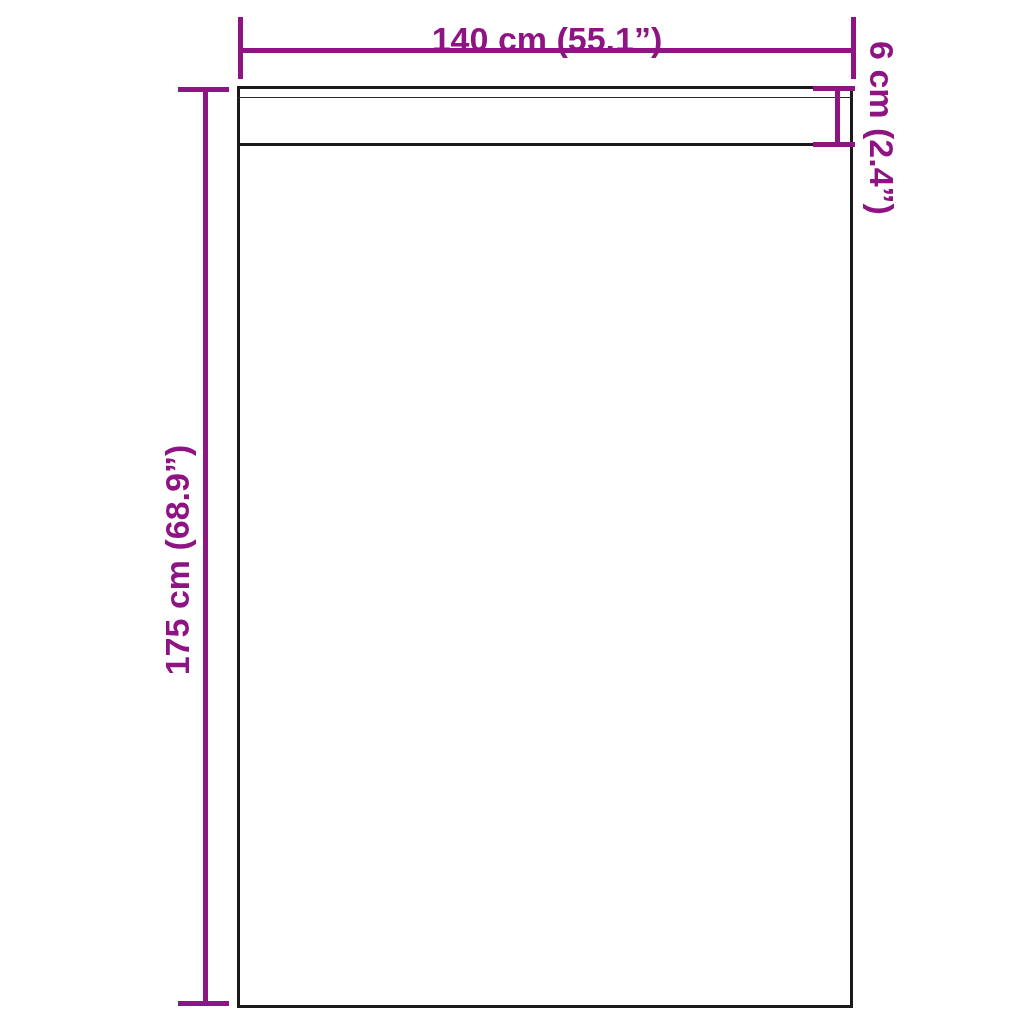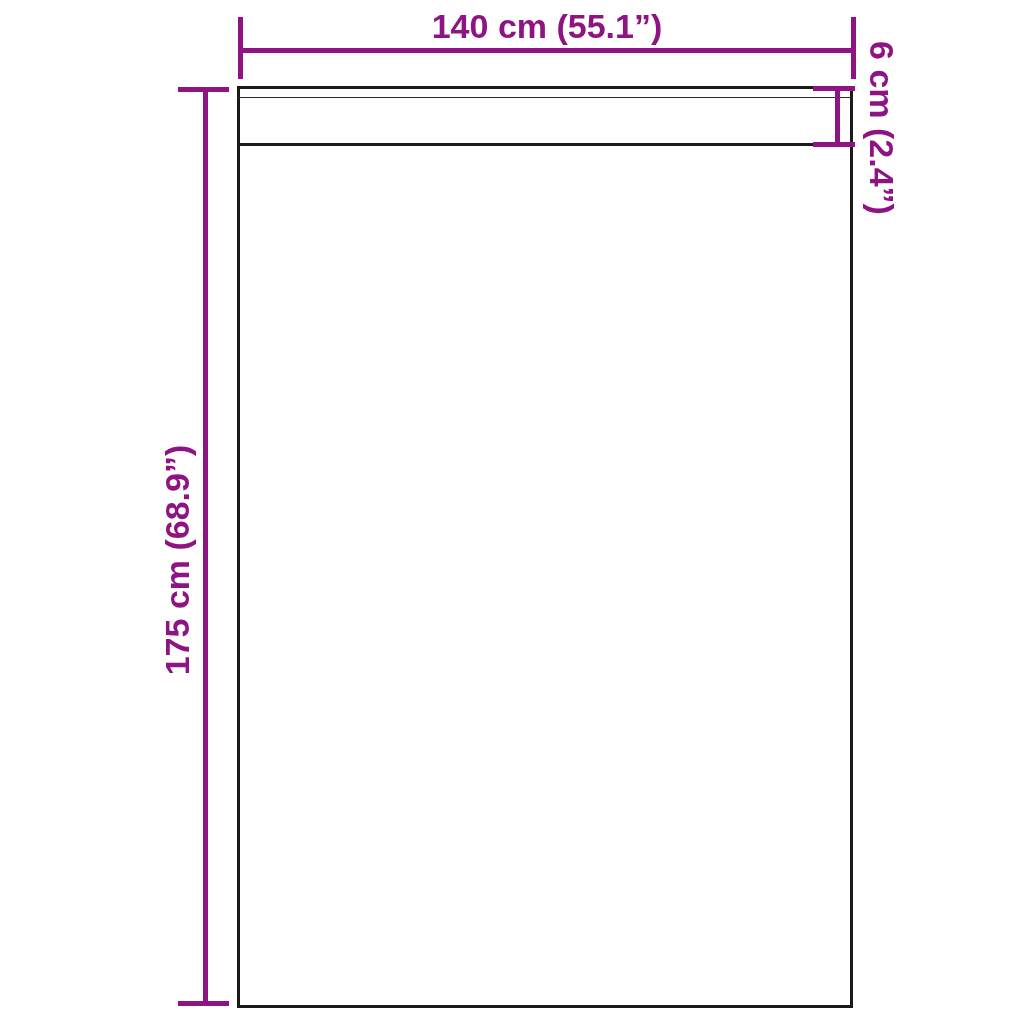--- a/index.html
+++ b/index.html
@@ -53,21 +53,21 @@
     font-size: 34px;
     font-weight: 700;
     white-space: nowrap;
     text-align: center;
     line-height: 40px;
   }
   
   .w-line  { left: 238px; top: 48px;  width: 618px; height: 5px; }
   .w-tick-l{ left: 238px; top: 17px;  width: 5px;   height: 62px; }
   .w-tick-r{ left: 851px; top: 17px;  width: 5px;   height: 62px; }
-  .w-label { left: 347px; top: 6px;   width: 400px; }
+  .w-label { left: 347px; top: 19px;   width: 400px; }
   
   .h-line  { left: 203px; top: 89px;  width: 5px;   height: 914px; }
   .h-tick-t{ left: 178px; top: 87px;  width: 51px;  height: 5px; }
   .h-tick-b{ left: 178px; top: 1001px;width: 51px;  height: 5px; }
   .h-label {
     left: 27px; top: 540px; width: 300px; height: 40px;
     transform: rotate(-90deg);
     transform-origin: center center;
   }
   

